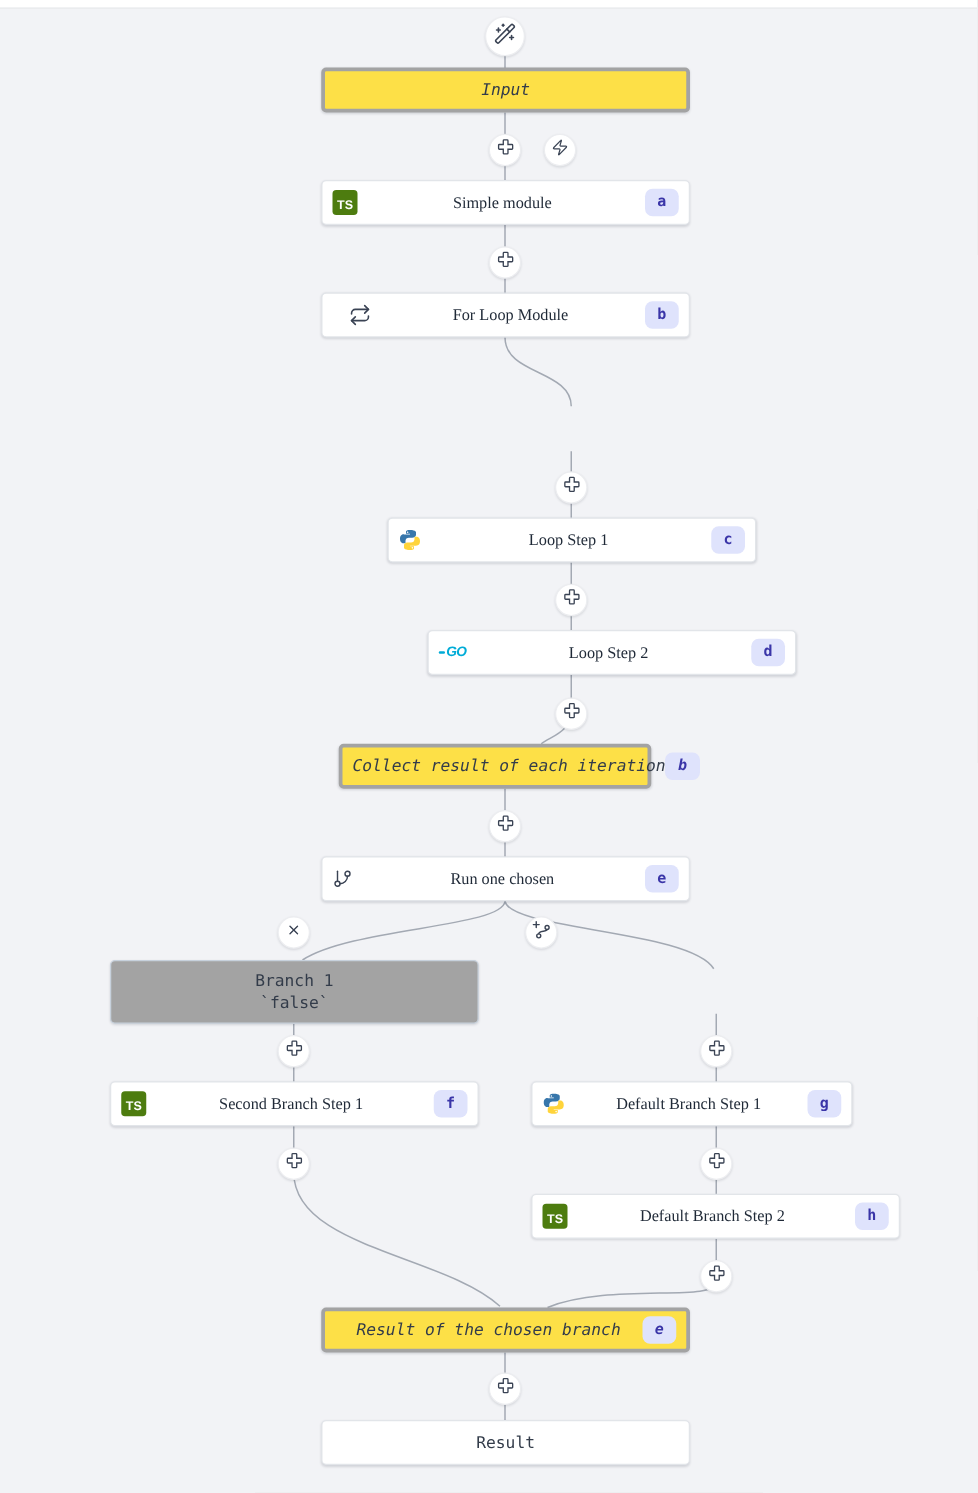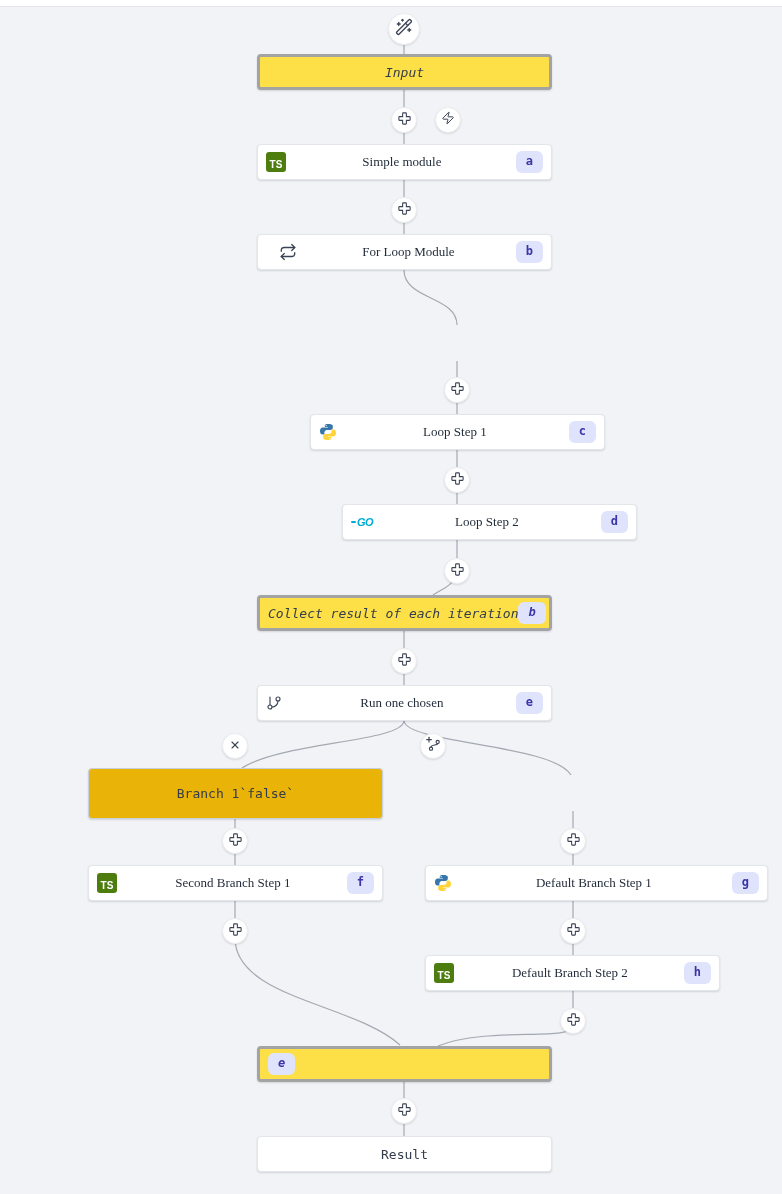--- a/index.html
+++ b/index.html
@@ -30,22 +30,22 @@
   .node .label.sans { font-family:Liberation Serif, serif; color:#1f2937; }
 
   .badge {
     font-family:"DejaVu Sans Mono", monospace; font-weight:bold; font-size:12px;
     color:#3a35a8; background:#dfe3fc; border-radius:6px;
     padding:3px 10px; line-height:1.3;
   }
 
   .branch-header {
     position:absolute; width:295px; height:51px; border-radius:4px;
-    background:#eab308; border:1px solid #c7d1dc;
-    display:flex; flex-direction:row; align-items:center; justify-content:center;
+    background:#a3a3a3; border:1px solid #c7d1dc;
+    display:flex; flex-direction:column; align-items:center; justify-content:center;
     font-family:"DejaVu Sans Mono", monospace; font-size:13px; color:#333c4a;
     line-height:17px; box-shadow:0 1px 2px rgba(15,23,42,.14);
   }
 
   .circle-btn {
     position:absolute; width:26px; height:26px; border-radius:50%;
     background:#ffffff; border:1px solid #ecedf0;
     display:flex; align-items:center; justify-content:center;
     box-shadow:0 1px 2px rgba(15,23,42,.12); cursor:pointer;
   }
@@ -193,21 +193,21 @@
   </div>
 
   <div class="circle-btn" style="left:444px; top:558px;">
     <span>
       <svg width="15" height="15" viewBox="0 0 24 24">
           <path d="M10 3h4a1 1 0 0 1 1 1v5h5a1 1 0 0 1 1 1v4a1 1 0 0 1-1 1h-5v5a1 1 0 0 1-1 1h-4a1 1 0 0 1-1-1v-5H4a1 1 0 0 1-1-1v-4a1 1 0 0 1 1-1h5V4a1 1 0 0 1 1-1z" fill="#ffffff" stroke="#3a4354" stroke-width="1.7"></path>
         </svg>
     </span>
   </div>
 
-  <div class="node virtual" style="left:257px; top:595px; width:295px;">
+  <div class="node virtual" style="left:271px; top:595px; width:250px;">
     <span class="label">Collect result of each iteration</span>
     <span class="badge">b</span>
   </div>
 
   <div class="circle-btn" style="left:391px; top:648px;">
     <span>
       <svg width="15" height="15" viewBox="0 0 24 24">
           <path d="M10 3h4a1 1 0 0 1 1 1v5h5a1 1 0 0 1 1 1v4a1 1 0 0 1-1 1h-5v5a1 1 0 0 1-1 1h-4a1 1 0 0 1-1-1v-5H4a1 1 0 0 1-1-1v-4a1 1 0 0 1 1-1h5V4a1 1 0 0 1 1-1z" fill="#ffffff" stroke="#3a4354" stroke-width="1.7"></path>
         </svg>
     </span>
@@ -268,21 +268,21 @@
   </div>
 
   <div class="node white" style="left:88px; top:865px; width:295px;">
     <span class="lang-slot">
         <span class="ts-icon">TS</span>
       </span>
     <span class="label sans">Second Branch Step 1</span>
     <span class="badge">f</span>
   </div>
 
-  <div class="node white" style="left:425px; top:865px; width:343px;">
+  <div class="node white" style="left:425px; top:865px; width:257px;">
     <span class="lang-slot">
       <svg width="18" height="18" viewBox="0 0 18 18">
         <path fill="#3776ab" d="M8.9 1C5.6 1 5.8 2.5 5.8 2.5l.01 1.5h3.2v.5H4.2S1 4.2 1 8c0 3.8 2.8 3.6 2.8 3.6h1.6V9.9s-.1-2.8 2.7-2.8h3.1s2.6 0 2.6-2.5V3s.4-2-4.9-2zM7.1 2.1a.62.62 0 1 1 0 1.24.62.62 0 0 1 0-1.24z"></path>
         <path fill="#ffd43b" d="M9.1 17c3.3 0 3.1-1.5 3.1-1.5l-.01-1.5H9v-.5h4.8S17 13.8 17 10c0-3.8-2.8-3.6-2.8-3.6h-1.6v1.7s.1 2.8-2.7 2.8H6.8s-2.6 0-2.6 2.5V15s-.4 2 4.9 2zm1.8-1.1a.62.62 0 1 1 0-1.24.62.62 0 0 1 0 1.24z"></path>
       </svg>
     </span>
     <span class="label sans">Default Branch Step 1</span>
     <span class="badge">g</span>
   </div>
 
@@ -311,20 +311,21 @@
 
   <div class="circle-btn" style="left:560px; top:1008px;">
     <span>
       <svg width="15" height="15" viewBox="0 0 24 24">
           <path d="M10 3h4a1 1 0 0 1 1 1v5h5a1 1 0 0 1 1 1v4a1 1 0 0 1-1 1h-5v5a1 1 0 0 1-1 1h-4a1 1 0 0 1-1-1v-5H4a1 1 0 0 1-1-1v-4a1 1 0 0 1 1-1h5V4a1 1 0 0 1 1-1z" fill="#ffffff" stroke="#3a4354" stroke-width="1.7"></path>
         </svg>
     </span>
   </div>
 
   <div class="node virtual" style="left:257px; top:1046px; width:295px;">
+    <span class="label">Result of the chosen branch</span>
     <span class="badge">e</span>
   </div>
 
   <div class="circle-btn" style="left:391px; top:1098px;">
     <span>
       <svg width="15" height="15" viewBox="0 0 24 24">
           <path d="M10 3h4a1 1 0 0 1 1 1v5h5a1 1 0 0 1 1 1v4a1 1 0 0 1-1 1h-5v5a1 1 0 0 1-1 1h-4a1 1 0 0 1-1-1v-5H4a1 1 0 0 1-1-1v-4a1 1 0 0 1 1-1h5V4a1 1 0 0 1 1-1z" fill="#ffffff" stroke="#3a4354" stroke-width="1.7"></path>
         </svg>
     </span>
   </div>

